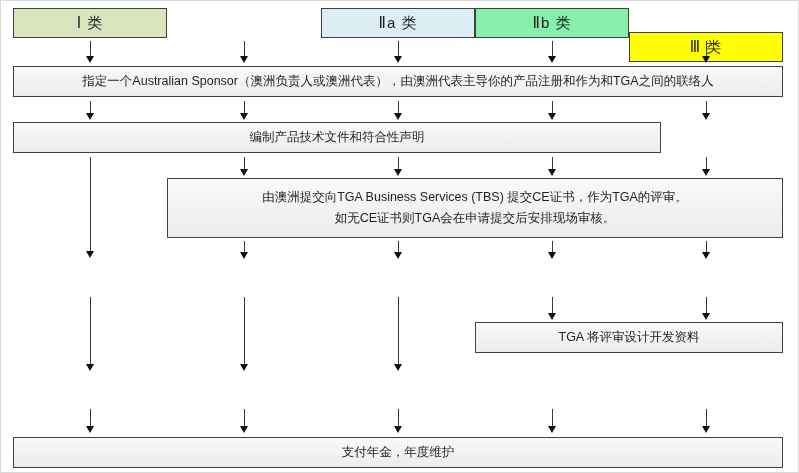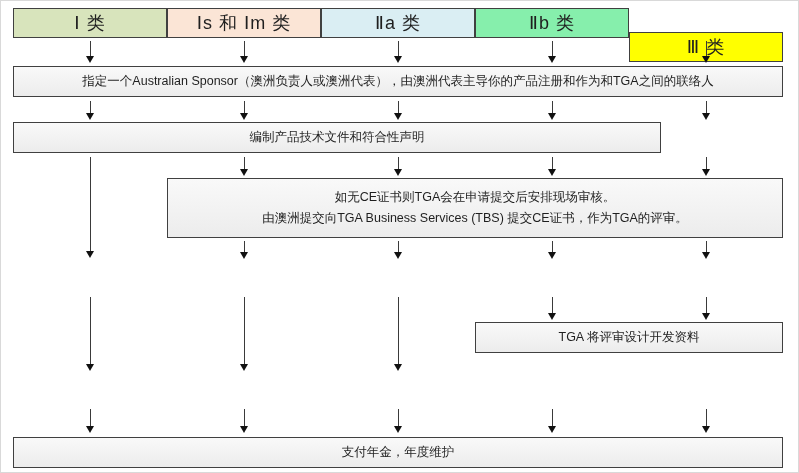--- a/index.html
+++ b/index.html
@@ -10,21 +10,21 @@
     outline:1px solid #d9d9d9; outline-offset:-1px;
     font-family:"Liberation Sans","DejaVu Sans",sans-serif;
     color:#1f1f1f;
     overflow:hidden;
   }
   .hdr {
     position:absolute; top:8px; height:30px; width:154px;
     box-sizing:border-box;
     border:1.5px solid #404040;
     display:flex; align-items:center; justify-content:center;
-    font-size:18px; letter-spacing:1px;
+    font-size:15px; letter-spacing:1px;
   }
   .fbox {
     position:absolute;
     box-sizing:border-box;
     border:1.5px solid #404040;
     background:linear-gradient(180deg,#f9f9f9 0%,#ececec 100%);
     display:flex; flex-direction:column; align-items:center; justify-content:center;
     text-align:center;
     font-size:12.5px; line-height:1.35;
     padding:2px 24px;
@@ -43,21 +43,20 @@
     border-right:4px solid transparent;
     border-top:7px solid #111111;
   }
 </style>
 </head>
 <body>
 
 <div class="canvas">
 
   <div class="hdr" style="left: 13px; background-color: rgb(216, 228, 188);">Ⅰ 类</div>
-  <div class="hdr" style="left: 167px; background-color: rgb(251, 229, 214);">Ⅰs 和 Ⅰm 类</div>
   <div class="hdr" style="left: 321px; background-color: rgb(218, 238, 243);">Ⅱa 类</div>
   <div class="hdr" style="left: 475px; background-color: #86efac;">Ⅱb 类</div>
   <div class="hdr" style="left: 629px; background-color: rgb(255, 255, 0); margin-top: 24px;">Ⅲ 类</div>
 
   <div class="arrow" style="left:85.5px;top:41px;height:22px"></div>
   <div class="arrow" style="left:239.5px;top:41px;height:22px"></div>
   <div class="arrow" style="left:393.5px;top:41px;height:22px"></div>
   <div class="arrow" style="left:547.5px;top:41px;height:22px"></div>
   <div class="arrow" style="left:701.5px;top:41px;height:22px"></div>
 
@@ -75,22 +74,22 @@
     <div class="line">编制产品技术文件和符合性声明</div>
   </div>
 
   <div class="arrow" style="left:85.5px;top:157px;height:101px"></div>
   <div class="arrow" style="left:239.5px;top:157px;height:19px"></div>
   <div class="arrow" style="left:393.5px;top:157px;height:19px"></div>
   <div class="arrow" style="left:547.5px;top:157px;height:19px"></div>
   <div class="arrow" style="left:701.5px;top:157px;height:19px"></div>
 
   <div class="fbox two-line" style="left:167px;top:178px;width:616px;height:60px">
+    <div class="line">由澳洲提交向TGA Business Services (TBS) 提交CE证书，作为TGA的评审。</div>
     <div class="line">如无CE证书则TGA会在申请提交后安排现场审核。</div>
-    <div class="line">由澳洲提交向TGA Business Services (TBS) 提交CE证书，作为TGA的评审。</div>
   </div>
 
   <div class="arrow" style="left:239.5px;top:241px;height:18px"></div>
   <div class="arrow" style="left:393.5px;top:241px;height:18px"></div>
   <div class="arrow" style="left:547.5px;top:241px;height:18px"></div>
   <div class="arrow" style="left:701.5px;top:241px;height:18px"></div>
 
 
   <div class="arrow" style="left:85.5px;top:297px;height:74px"></div>
   <div class="arrow" style="left:239.5px;top:297px;height:74px"></div>

